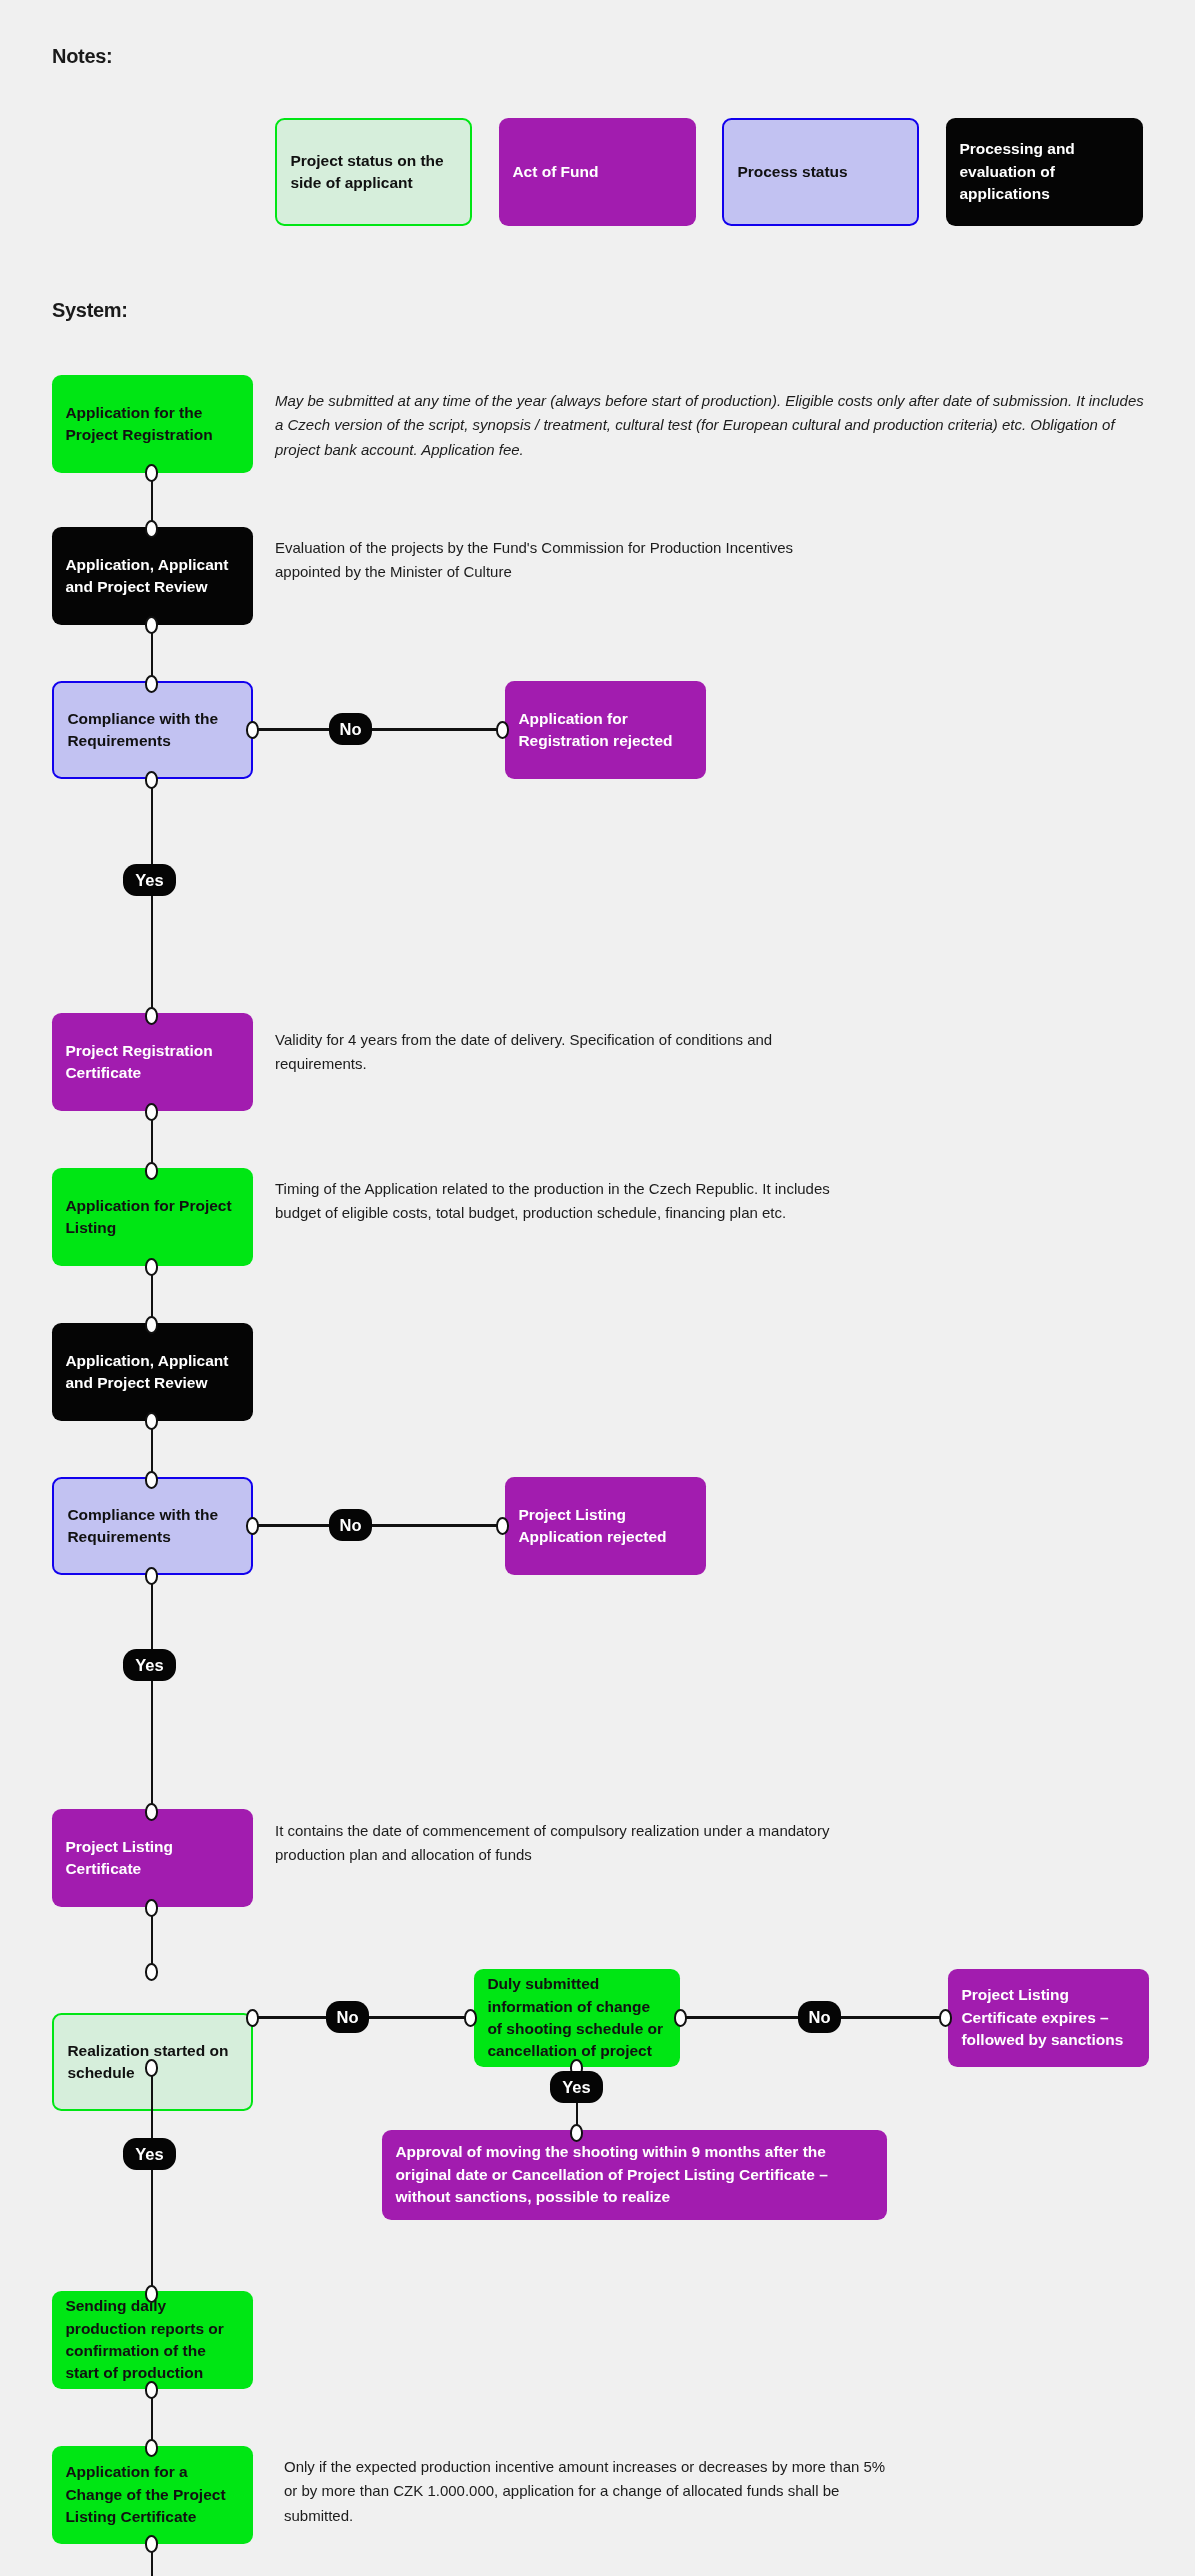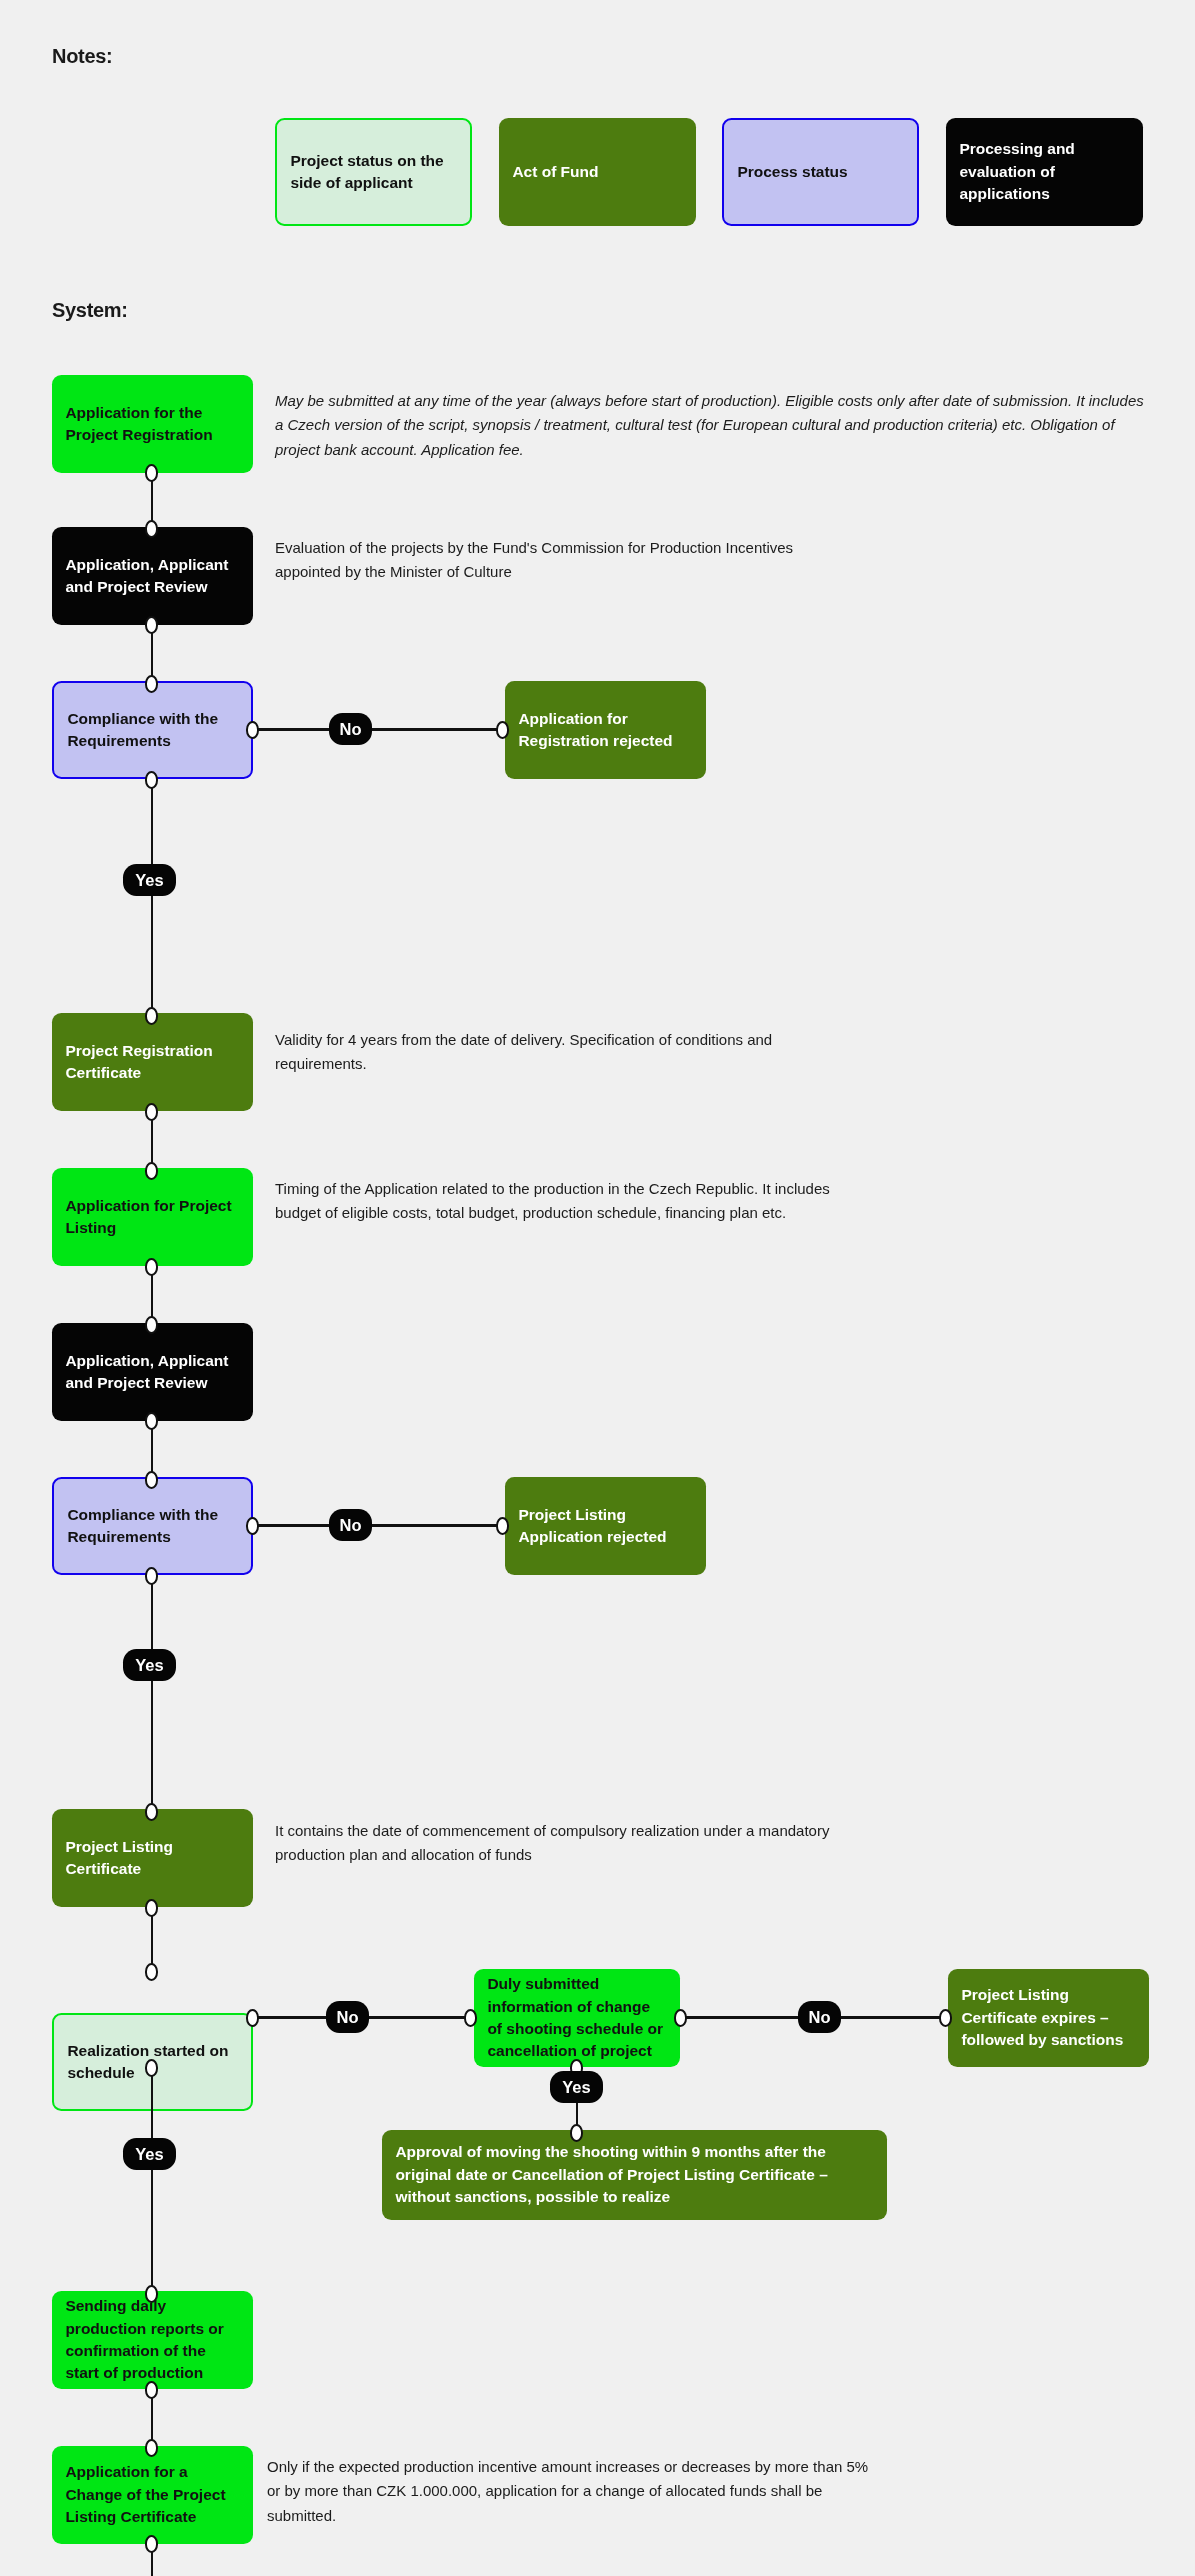--- a/index.html
+++ b/index.html
@@ -34,21 +34,21 @@
     padding: 0 13.4px;
     line-height: 1.45;
     font-size: 15.5px;
     font-weight: 600;
     overflow: hidden;
   }
   .node .node-label { display: block; }
 
   .n-green      { background: #00e614; color: #111111; }
   .n-lightgreen { background: #d6eedb; color: #111111; border: 2.1px solid #00e614; }
-  .n-blue       { background: #4d7c0f; color: #ffffff; }
+  .n-blue       { background: #a21caf; color: #ffffff; }
   .n-lavender   { background: #c2c2f2; color: #111111; border: 2.1px solid #1100ee; }
   .n-black      { background: #050505; color: #ffffff; }
 
   
   .legend-node { height: 108px; }
 
   
   .edge-v {
     position: absolute;
     width: 2.1px;
@@ -240,18 +240,18 @@
   <div class="node n-green" style="left:52px; top:2291px; width:201px; height:98px;">
     <span class="node-label">Sending daily production reports or confirmation of the start of production</span>
   </div>
   <div class="port" style="left:145px; top:2381px;"></div>
   <div class="edge-v" style="left:151px; top:2388px; height:59px;"></div>
 
   <div class="port" style="left:145px; top:2439px;"></div>
   <div class="node n-green" style="left:52px; top:2446px; width:201px; height:98px;">
     <span class="node-label">Application for a Change of the Project Listing Certificate</span>
   </div>
-  <div class="desc" style="left:267px; top:2455px; width:618px;">Only if the expected production incentive amount increases or decreases by more than 5% or by more than CZK 1.000.000, application for a change of allocated funds shall be submitted.</div>
+  <div class="desc" style="left:284px; top:2455px; width:618px;">Only if the expected production incentive amount increases or decreases by more than 5% or by more than CZK 1.000.000, application for a change of allocated funds shall be submitted.</div>
   <div class="port" style="left:145px; top:2535px;"></div>
   <div class="edge-v" style="left:151px; top:2543px; height:59px;"></div>
 
 </div>
 
 
 </body></html>

